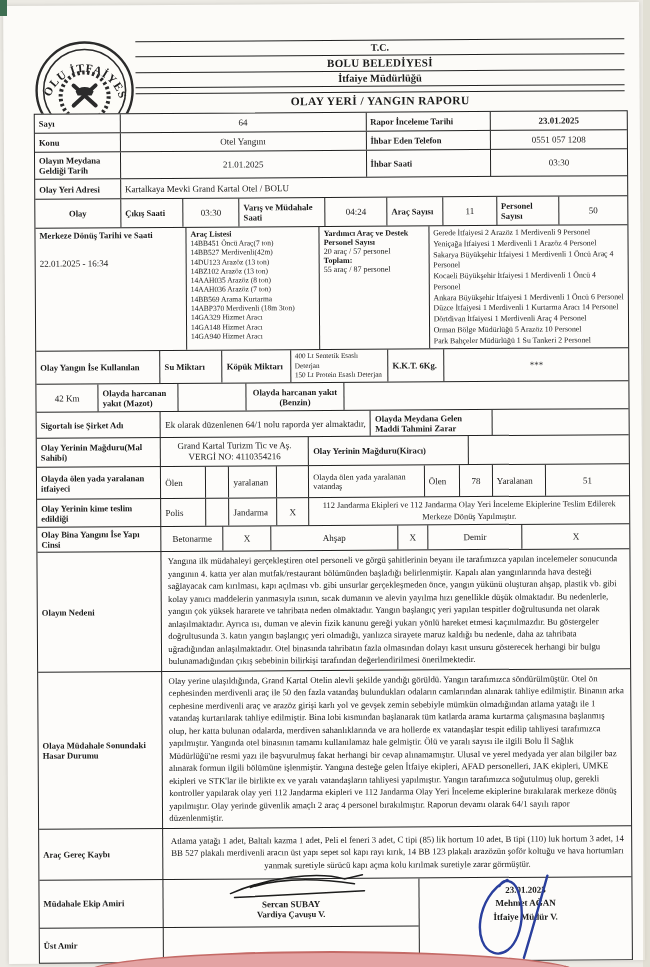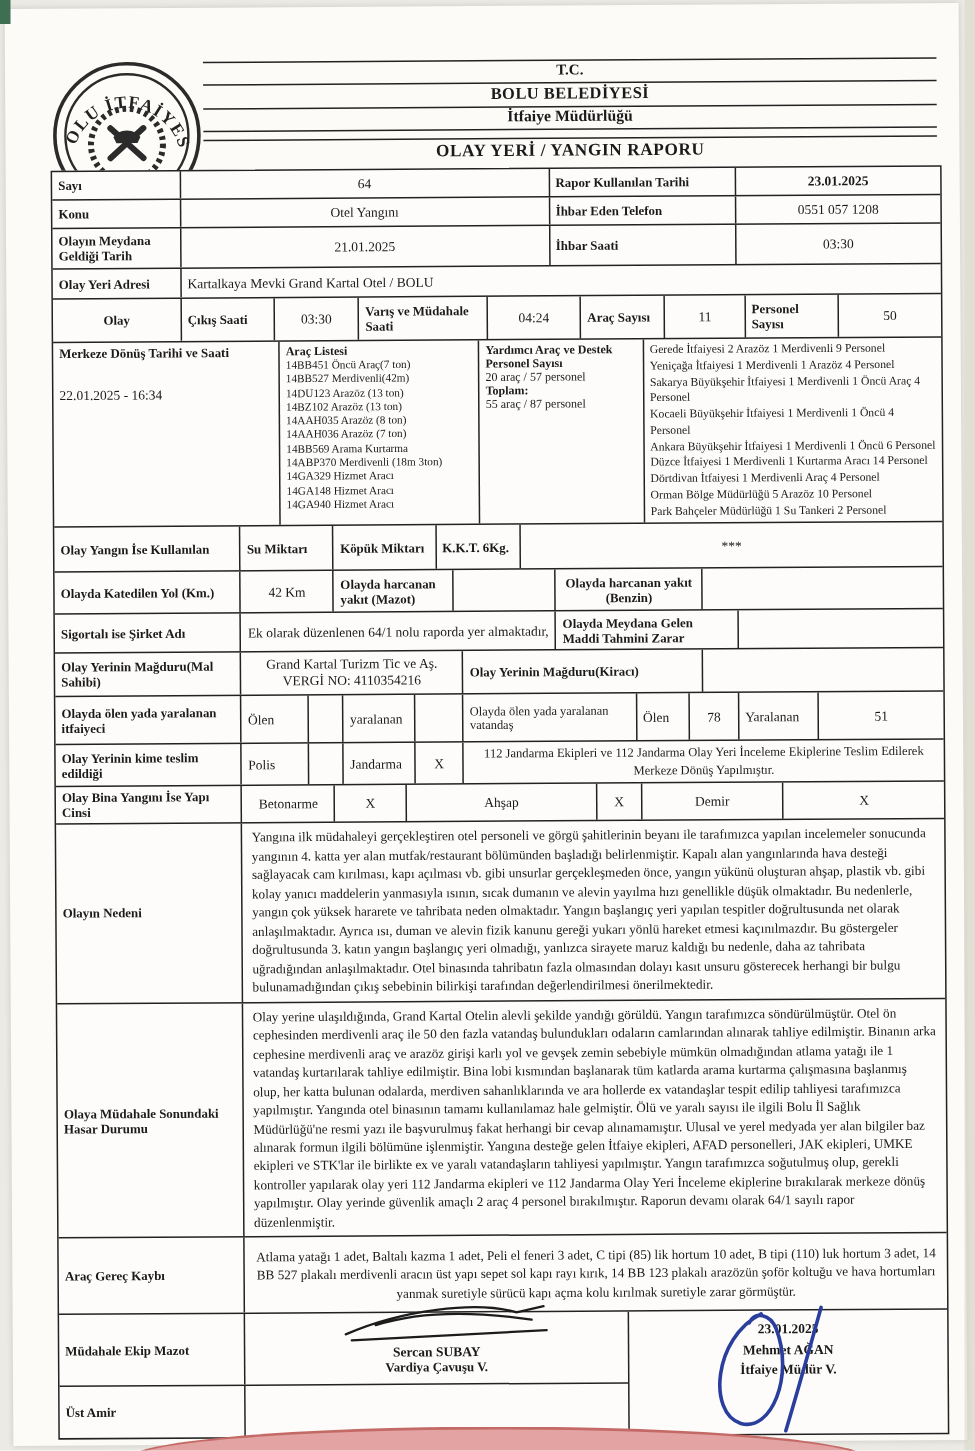--- a/index.html
+++ b/index.html
@@ -78,21 +78,21 @@
     <div class="m-row m3">İtfaiye Müdürlüğü</div>
     <div class="m-sp"></div>
     <div class="rpt-title">OLAY YERİ / YANGIN RAPORU</div>
   </div>
 
   <div class="tbl">
 
     <div class="row" style="min-height:18px">
       <div class="c lab" style="flex:0 0 14.5%">Sayı</div>
       <div class="c ctr" style="flex:0 0 41.5%">64</div>
-      <div class="c lab" style="flex:0 0 21%">Rapor Kullanılan Tarihi</div>
+      <div class="c lab" style="flex:0 0 21%">Rapor İnceleme Tarihi</div>
       <div class="c ctr lab" style="flex:1 1 auto;font-size:9px">23.01.2025</div>
     </div>
 
     <div class="row" style="min-height:18px">
       <div class="c lab" style="flex:0 0 14.5%">Konu</div>
       <div class="c ctr" style="flex:0 0 41.5%">Otel Yangını</div>
       <div class="c lab" style="flex:0 0 21%">İhbar Eden Telefon</div>
       <div class="c ctr" style="flex:1 1 auto">0551 057 1208</div>
     </div>
 
@@ -153,26 +153,27 @@
 Düzce İtfaiyesi 1 Merdivenli 1 Kurtarma Aracı 14 Personel
 Dörtdivan İtfaiyesi 1 Merdivenli Araç 4 Personel
 Orman Bölge Müdürlüğü 5 Arazöz 10 Personel
 Park Bahçeler Müdürlüğü 1 Su Tankeri 2 Personel</div>
     </div>
 
     <div class="row" style="min-height:29px">
       <div class="c lab" style="flex:0 0 21%">Olay Yangın İse Kullanılan</div>
       <div class="c lab" style="flex:0 0 10.5%">Su Miktarı</div>
       <div class="c lab" style="flex:0 0 11.5%">Köpük Miktarı</div>
+      <div class="c pre" style="flex:0 0 16.5%;font-size:7.2px;line-height:1.3">400 Lt Sentetik Esaslı Deterjan
+150 Lt Protein Esaslı Deterjan</div>
       <div class="c lab" style="flex:0 0 9.5%">K.K.T. 6Kg.</div>
       <div class="c ctr" style="flex:1 1 auto">***</div>
     </div>
 
     <div class="row" style="min-height:27px">
-      <div class="c lab" style="flex:0 0 21%">Olayda Katedilen Yol (Km.)</div>
       <div class="c ctr" style="flex:0 0 10.5%">42 Km</div>
       <div class="c lab" style="flex:0 0 13.5%">Olayda harcanan yakıt (Mazot)</div>
       <div class="c ctr" style="flex:0 0 11.5%"></div>
       <div class="c lab ctr" style="flex:0 0 16.5%">Olayda harcanan yakıt (Benzin)</div>
       <div class="c ctr" style="flex:1 1 auto"></div>
     </div>
 
     <div class="row" style="min-height:25px">
       <div class="c lab" style="flex:0 0 21%">Sigortalı ise Şirket Adı</div>
       <div class="c ctr" style="flex:0 0 35.5%">Ek olarak düzenlenen 64/1 nolu raporda yer almaktadır,</div>
@@ -231,21 +232,21 @@
     </div>
 
     <div class="row" style="min-height:50px">
       <div class="c lab" style="flex:0 0 21%">Araç Gereç Kaybı</div>
       <div class="c para" style="flex:1 1 auto;text-align:center">Atlama yatağı 1 adet, Baltalı kazma 1 adet, Peli el feneri 3 adet, C tipi (85) lik hortum 10 adet, B tipi (110) luk hortum 3 adet, 14 BB 527 plakalı merdivenli aracın üst yapı sepet sol kapı rayı kırık, 14 BB 123 plakalı arazözün şoför koltuğu ve hava hortumları yanmak suretiyle sürücü kapı açma kolu kırılmak suretiyle zarar görmüştür.</div>
     </div>
 
     <div class="row" style="min-height:82px">
       <div style="flex:0 0 64%;display:flex;flex-direction:column">
         <div style="flex:0 0 47px;display:flex;border-bottom:1px solid #222">
-          <div class="c lab" style="flex:0 0 32.8%">Müdahale Ekip Mazot</div>
+          <div class="c lab" style="flex:0 0 32.8%">Müdahale Ekip Amiri</div>
           <div class="c sig-cell" style="flex:1 1 auto;border-right:none">
             <svg class="sig-black" width="150" height="34" viewBox="0 0 150 34">
               <path d="M8 26 C 45 10, 95 4, 122 12 L 140 8 M28 20 C 60 10, 100 12, 132 17 M12 30 L 142 24" fill="none" stroke="#1c1c1c" stroke-width="1.5" stroke-linecap="round"></path>
             </svg>
             <div class="sig-name">Sercan SUBAY</div>
             <div class="sig-title">Vardiya Çavuşu V.</div>
           </div>
         </div>
         <div style="flex:1 1 auto;display:flex">
           <div class="c lab" style="flex:0 0 32.8%">Üst Amir</div>

